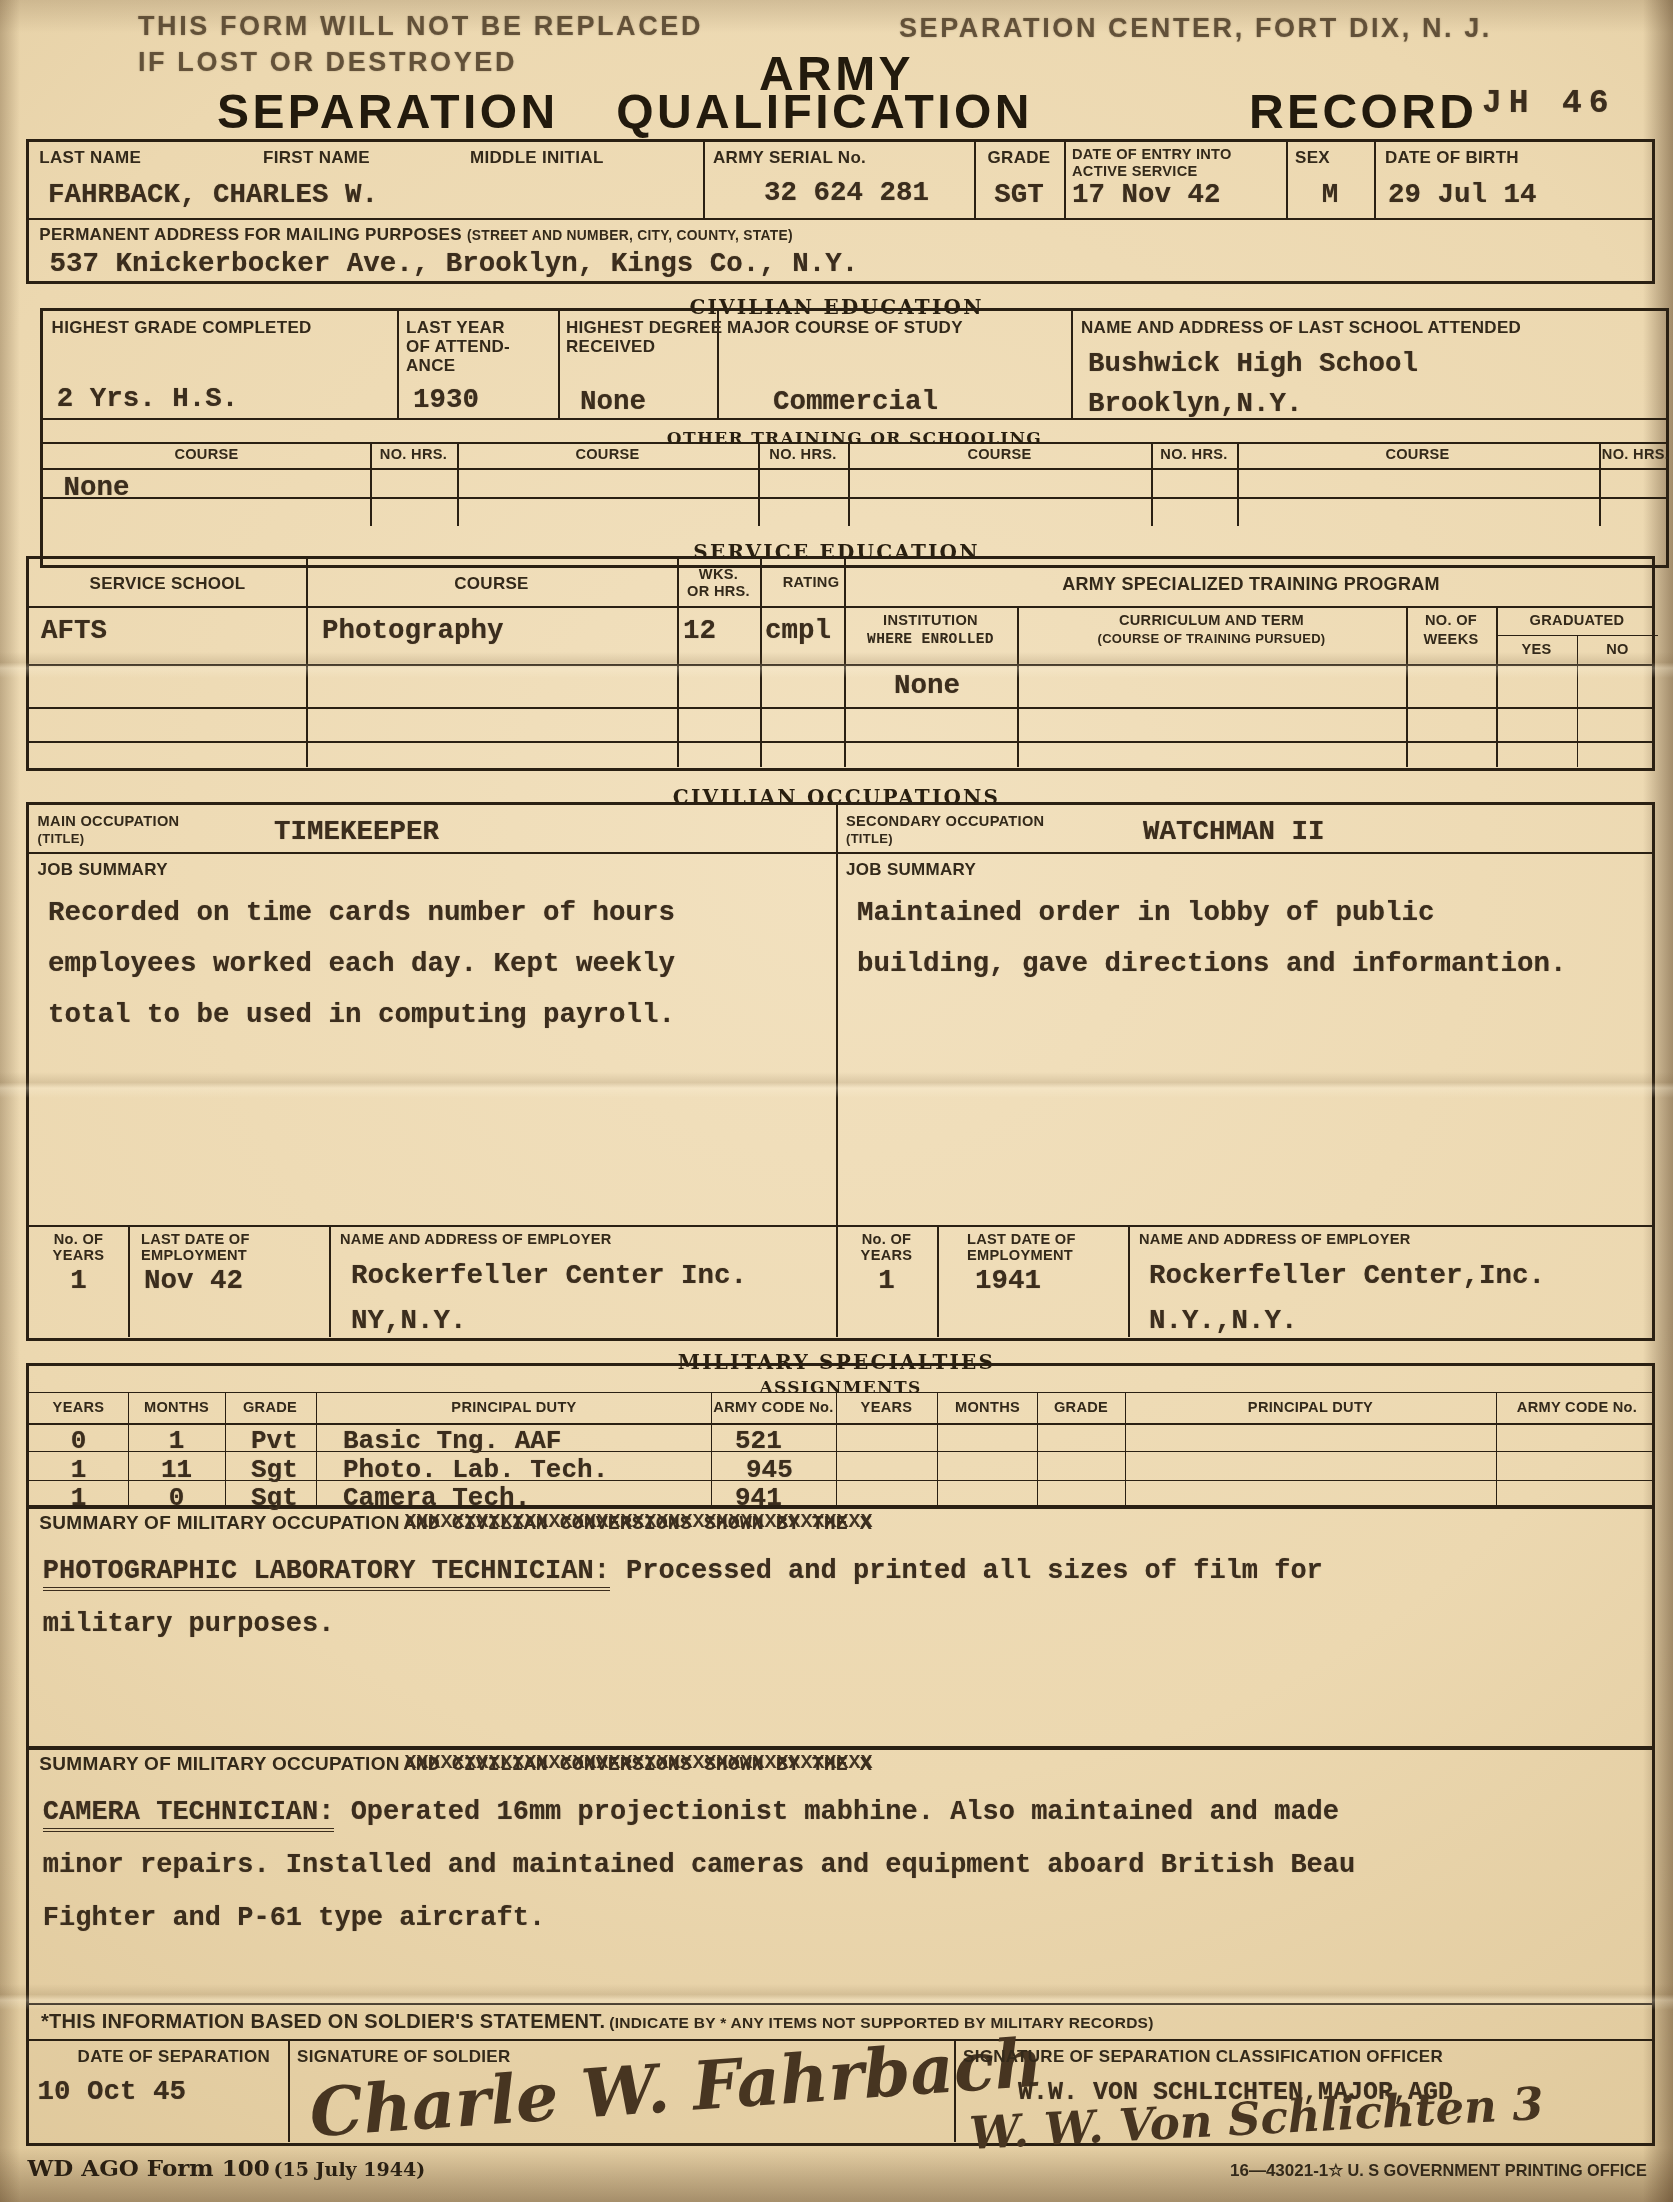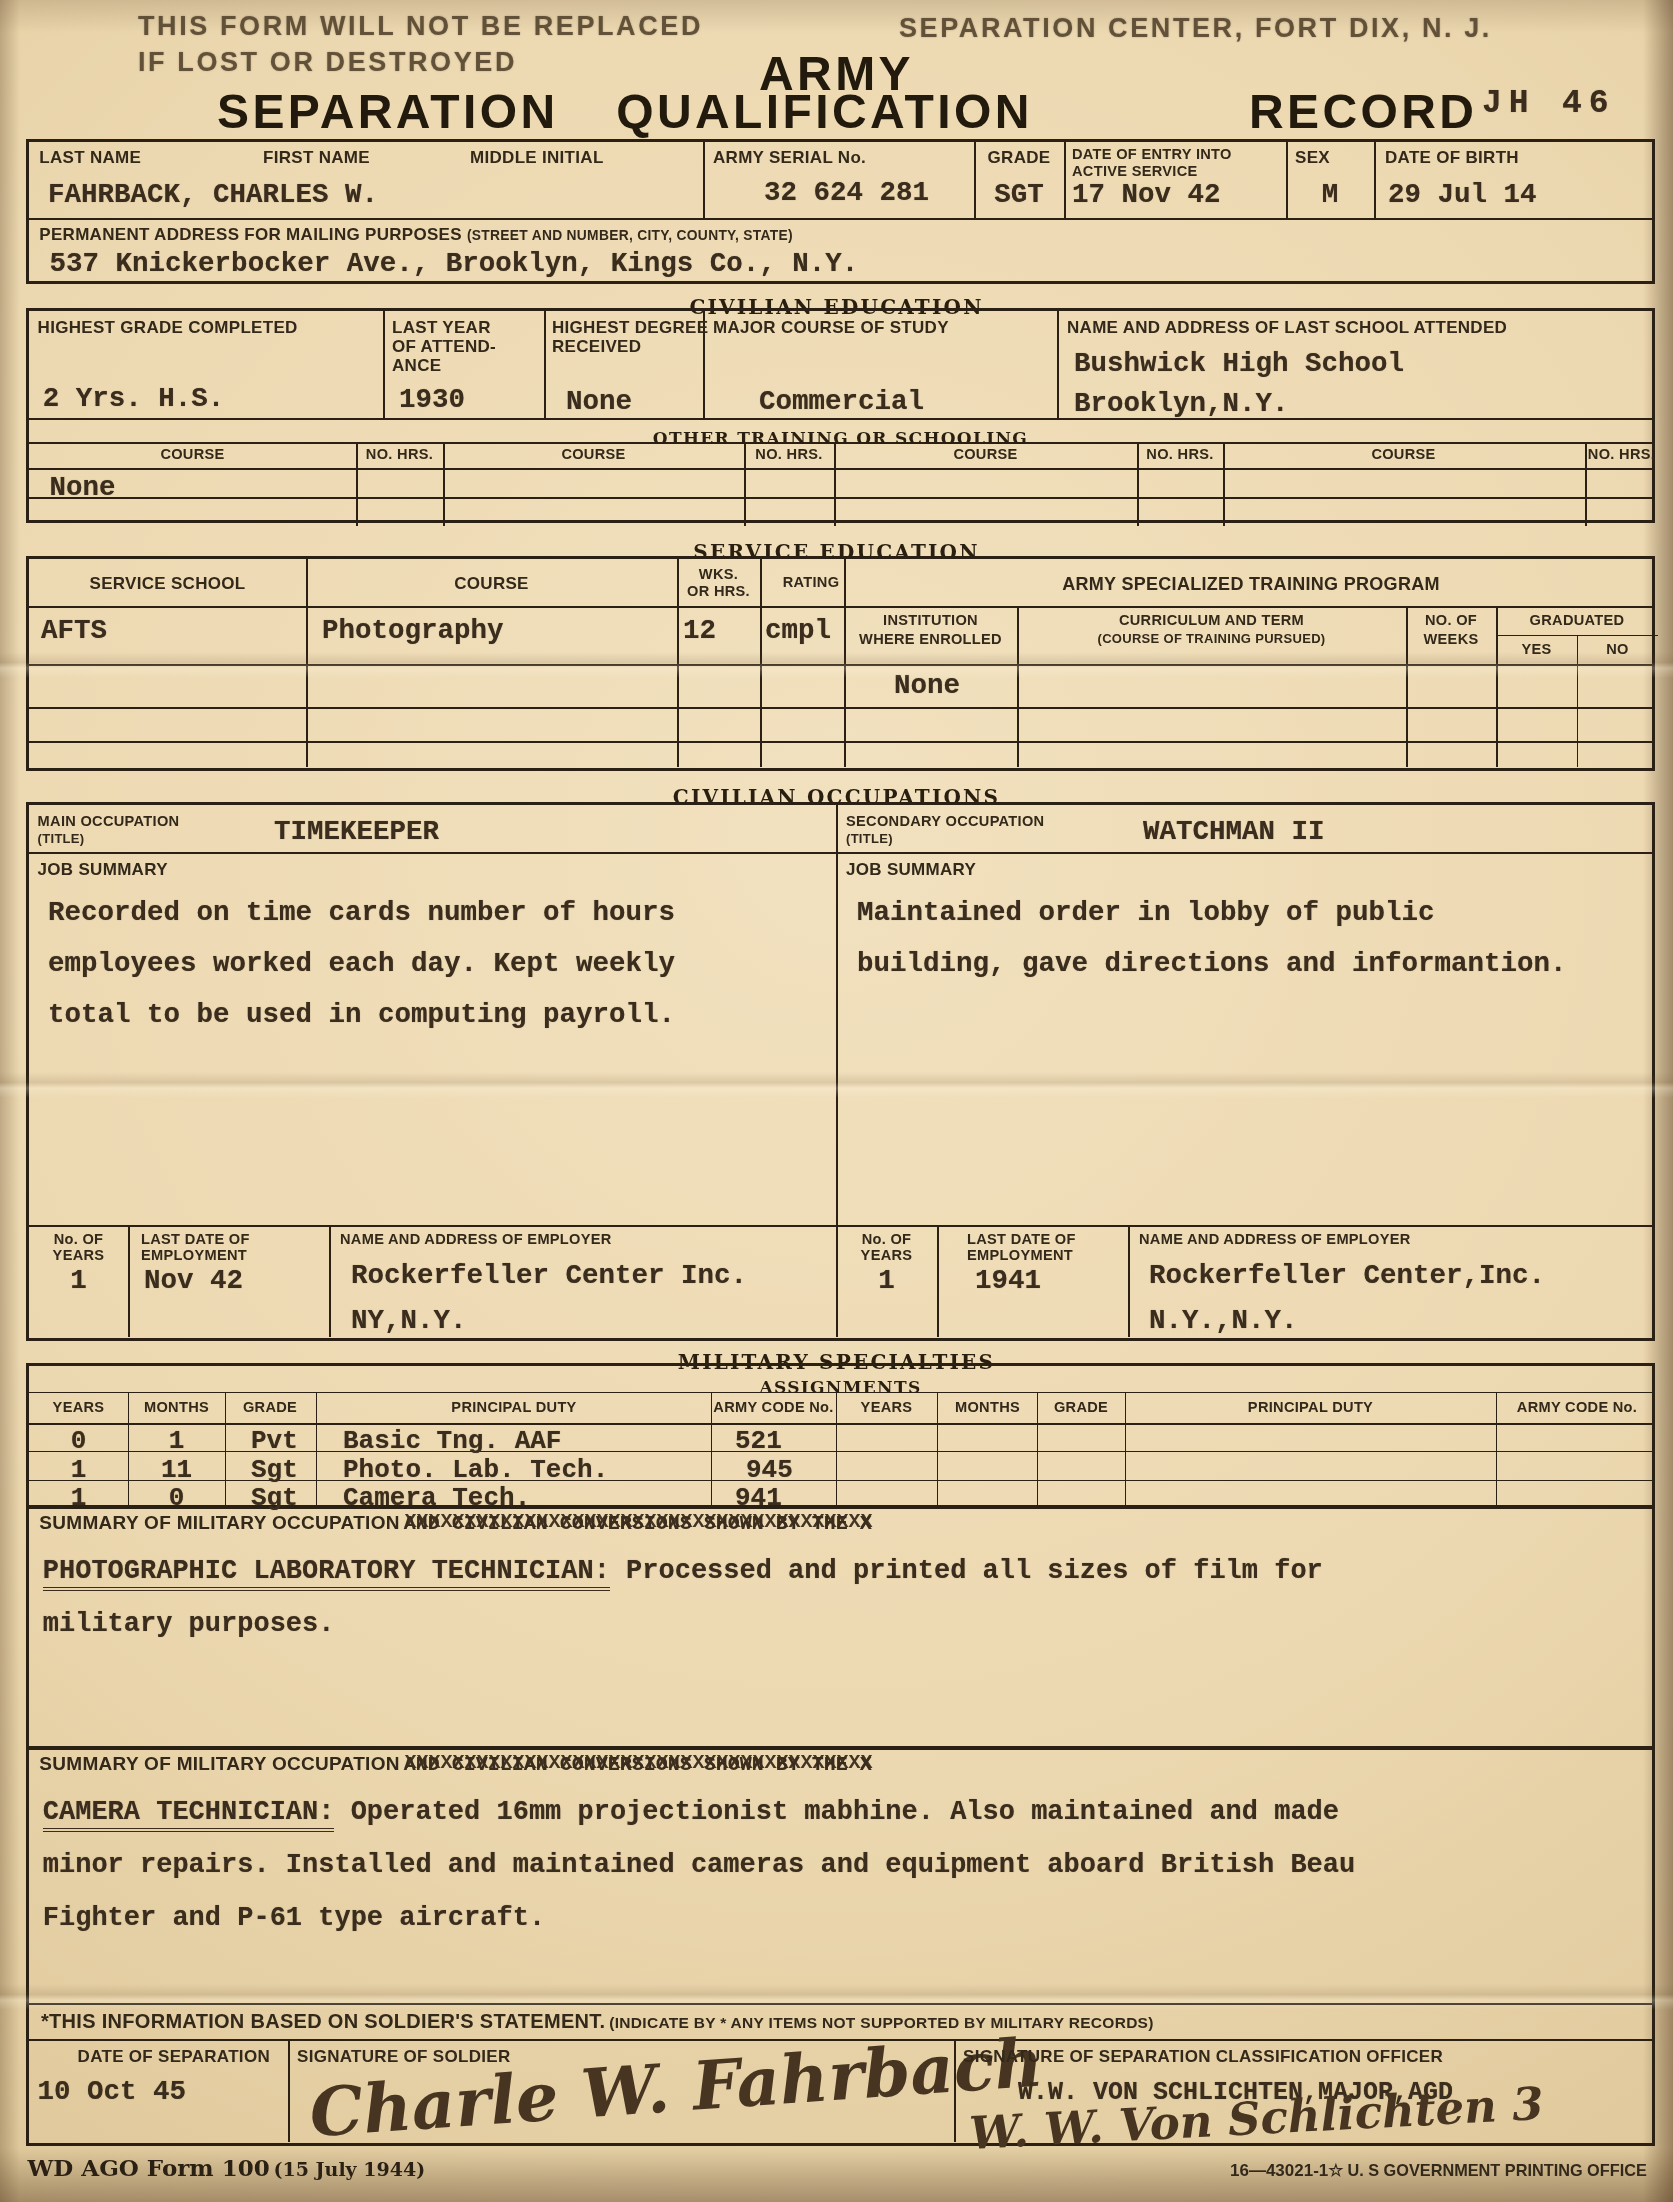--- a/index.html
+++ b/index.html
@@ -80,21 +80,21 @@
 
     <div class="lbl" style="left:10.3px; top:83px;">
       <span>PERMANENT ADDRESS FOR MAILING PURPOSES</span>
       <span class="xs" style="font-size:13.8px;">(STREET AND NUMBER, CITY, COUNTY, STATE)</span>
     </div>
     <div class="typed big" style="left:20.6px; top:105px;">537 Knickerbocker Ave., Brooklyn, Kings Co., N.Y.</div>
   </div>
 
   <div class="sect" style="top:287px;">CIVILIAN EDUCATION</div>
 
-  <div class="box" style="left:26px; top:308px; width:1629px; height:215px;">
+  <div class="box" style="left:40px; top:308px; width:1629px; height:260px;">
     <div class="hl" style="left:0; top:107px; width:100%;"></div>
     <div class="hl" style="left:0; top:131px; width:100%;"></div>
     <div class="hl" style="left:0; top:157px; width:100%;"></div>
     <div class="hl" style="left:0; top:186px; width:100%;"></div>
 
     <div class="vl" style="left:354px; top:0; height:107px;"></div>
     <div class="vl" style="left:515px; top:0; height:107px;"></div>
     <div class="vl" style="left:674px; top:0; height:107px;"></div>
     <div class="vl" style="left:1028px; top:0; height:107px;"></div>
 
@@ -157,21 +157,21 @@
     <div class="hl" style="left:0; top:182px; width:100%;"></div>
 
     <div class="lbl ctr" style="left:0; top:14.6px; width:277px;">SERVICE SCHOOL</div>
     <div class="lbl ctr" style="left:277px; top:14.6px; width:371px;">COURSE</div>
     <div class="lbl sm ctr" style="left:648px; top:6.9px; width:83px;">WKS.</div>
     <div class="lbl sm ctr" style="left:648px; top:24px; width:83px;">OR HRS.</div>
     <div class="lbl sm ctr" style="left:731px; top:14.6px; width:102px;">RATING</div>
     <div class="lbl ctr" style="left:815px; top:14.6px; width:814px; font-size:18px;">ARMY SPECIALIZED TRAINING PROGRAM</div>
 
     <div class="lbl sm ctr" style="left:815px; top:53px; width:173px;">INSTITUTION</div>
-    <div class="lbl sm ctr" style="left:815px; top:72px; width:173px;">WHERE ENROLLED</div>
+    <div class="lbl sm ctr" style="left:815px; top:72px; width:173px;font-family:Liberation Mono, monospace;">WHERE ENROLLED</div>
     <div class="lbl sm ctr" style="left:988px; top:53px; width:389px;">CURRICULUM AND TERM</div>
     <div class="lbl xs ctr" style="left:988px; top:72px; width:389px;">(COURSE OF TRAINING PURSUED)</div>
     <div class="lbl sm ctr" style="left:1377px; top:53px; width:90px;">NO. OF</div>
     <div class="lbl sm ctr" style="left:1377px; top:72px; width:90px;">WEEKS</div>
     <div class="lbl sm ctr" style="left:1467px; top:53px; width:162px;">GRADUATED</div>
     <div class="lbl sm ctr" style="left:1467px; top:82px; width:81px;">YES</div>
     <div class="lbl sm ctr" style="left:1548px; top:82px; width:81px;">NO</div>
 
     <div class="typed big" style="left:12px; top:55px;">AFTS</div>
     <div class="typed big" style="left:293px; top:55px;">Photography</div>

